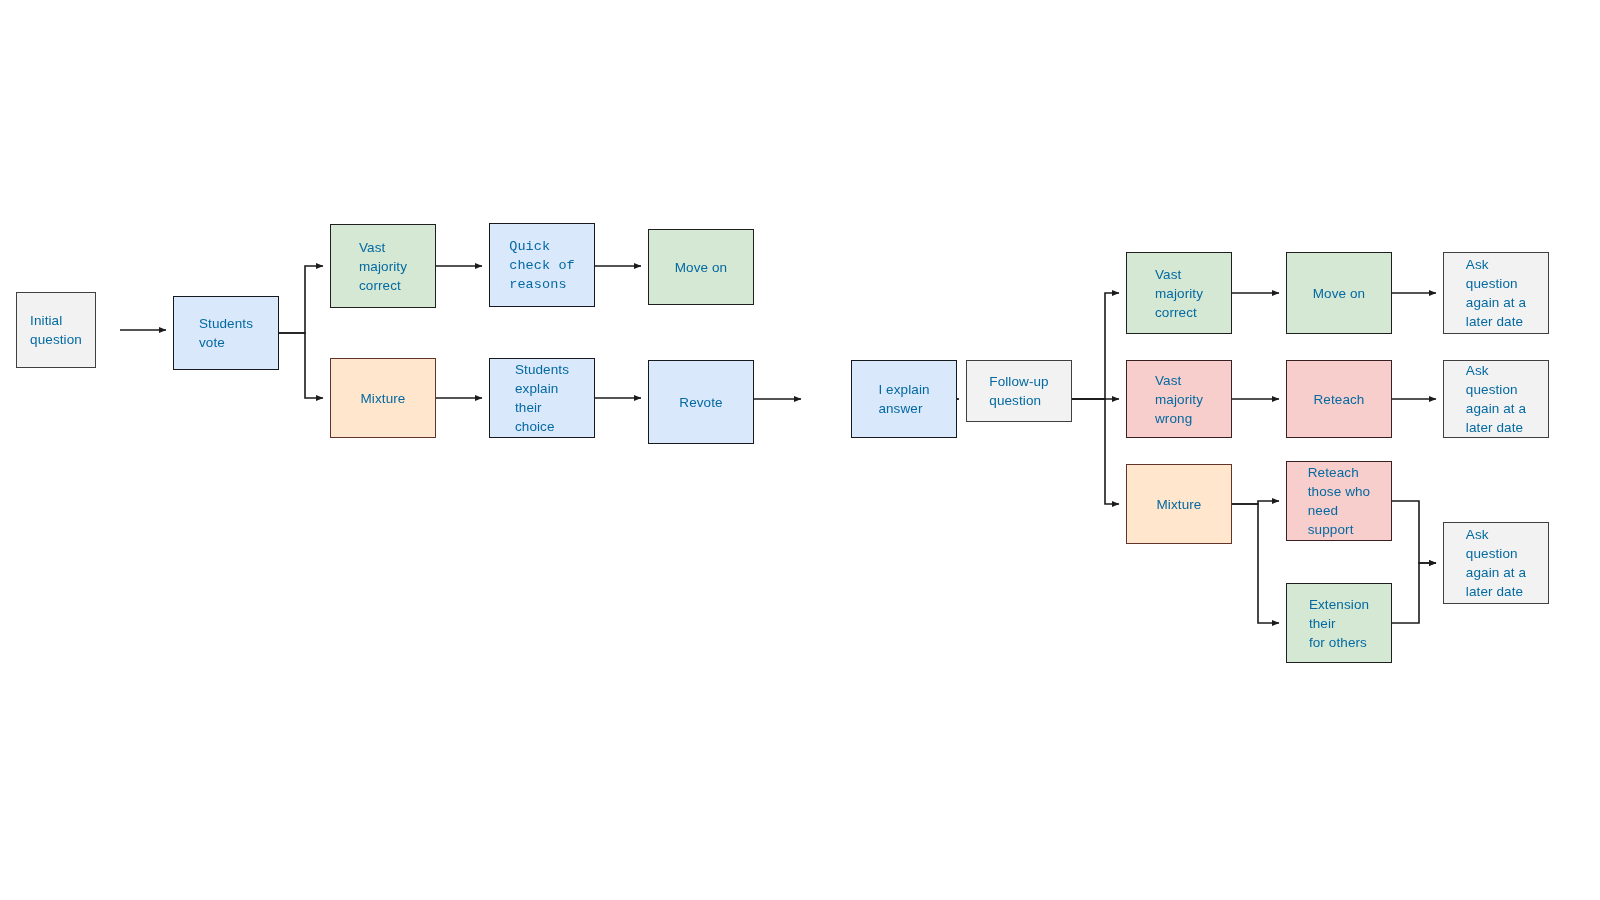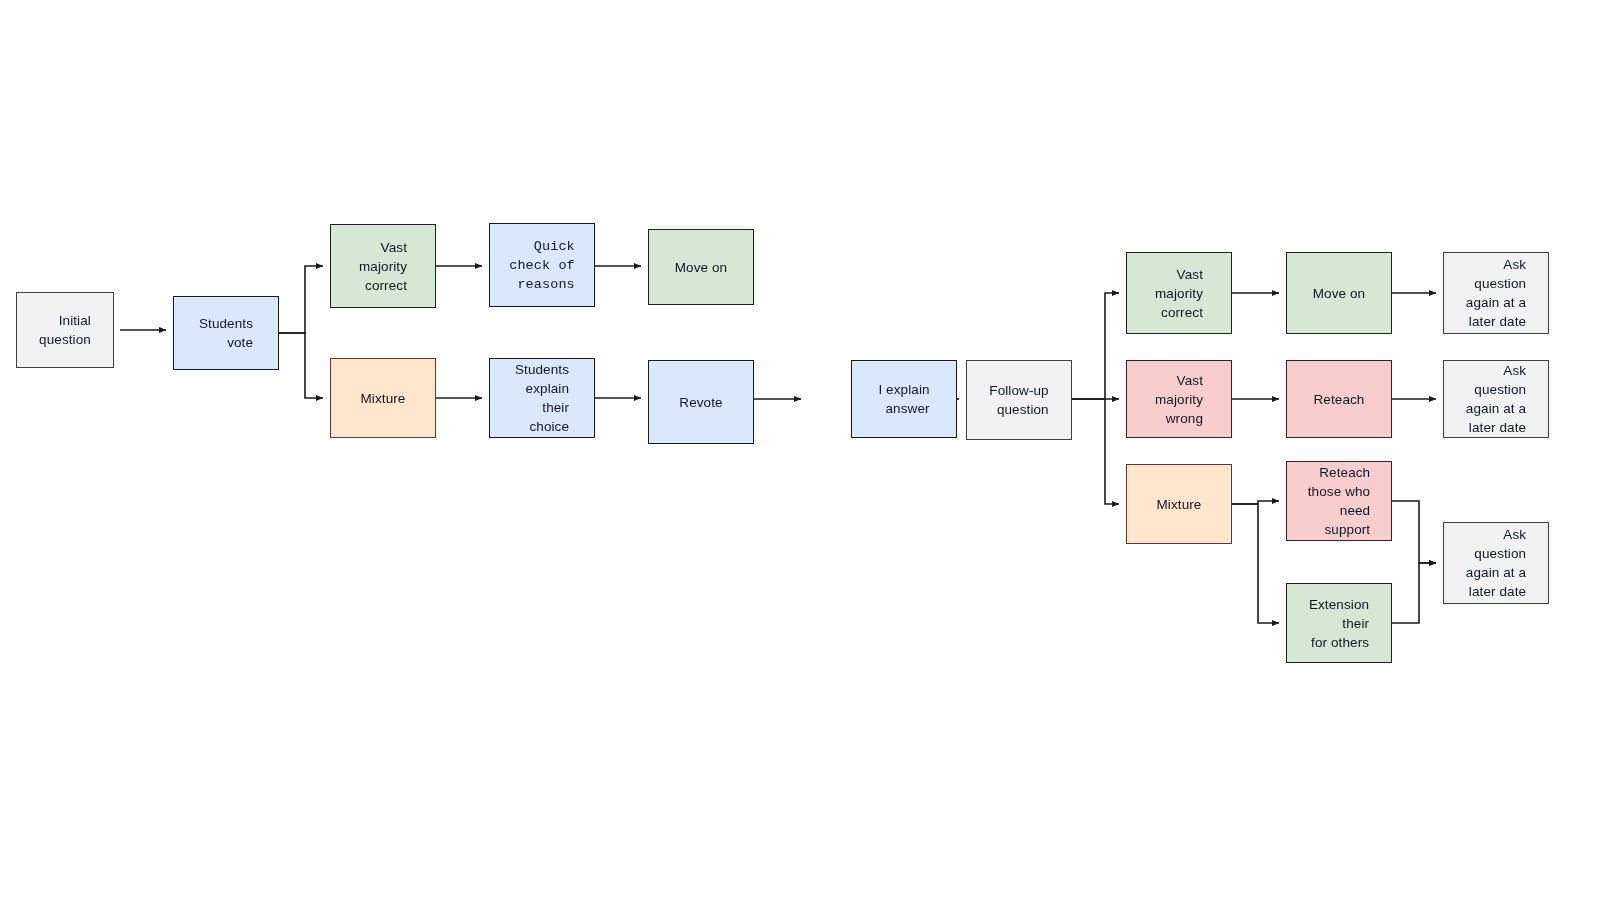--- a/index.html
+++ b/index.html
@@ -28,24 +28,24 @@
     width: 1600px;
     height: 900px;
     pointer-events: none;
   }
   .node {
     position: absolute;
     box-sizing: border-box;
     display: flex;
     align-items: center;
     justify-content: center;
-    text-align: right;
+    text-align: left;
     font-size: 13.5px;
     line-height: 19px;
-    color: #0f172a;
+    color: #0369a1;
     border: 1.6px solid #1b1b1b;
     padding: 2px 12px;
     white-space: pre-line;
     letter-spacing: 0.1px;
   }
   .fill-grey  { background: #f2f2f2; border-color: #40403f; }
   .fill-blue  { background: #dae8fc; border-color: #16191d; }
   .fill-green { background: #d5e8d4; border-color: #1f1f1f; }
   .fill-orange{ background: #ffe6cc; border-color: #61352a; }
   .fill-pink  { background: #f8cecc; border-color: #3b2023; }
@@ -78,40 +78,40 @@
         <path d="M1392,293 L1436,293" marker-end="url(#arrowhead)"></path>
         <path d="M1232,399 L1279,399" marker-end="url(#arrowhead)"></path>
         <path d="M1392,399 L1436,399" marker-end="url(#arrowhead)"></path>
         <path d="M1232,504 L1258,504 L1258,501 L1279,501" marker-end="url(#arrowhead)"></path>
         <path d="M1232,504 L1258,504 L1258,623 L1279,623" marker-end="url(#arrowhead)"></path>
         <path d="M1392,501 L1419,501 L1419,563 L1436,563" marker-end="url(#arrowhead)"></path>
         <path d="M1392,623 L1419,623 L1419,563 L1436,563" marker-end="url(#arrowhead)"></path>
       </g>
   </svg>
   <div id="node-layer">
-      <div class="node fill-grey" style="left: 16px; top: 292px; width: 98px; height: 76px;"><span class="label">Initial
+      <div class="node fill-grey" style="left: 16px; top: 292px; width: 80px; height: 76px;"><span class="label">Initial
 question</span></div>
       <div class="node fill-blue" style="left: 173px; top: 296px; width: 106px; height: 74px;"><span class="label">Students
 vote</span></div>
       <div class="node fill-green" style="left: 330px; top: 224px; width: 106px; height: 84px;"><span class="label">Vast
 majority
 correct</span></div>
       <div class="node fill-blue" style="left: 489px; top: 223px; width: 106px; height: 84px; font-family: Liberation Mono, monospace;"><span class="label">Quick
 check of
 reasons</span></div>
       <div class="node fill-green" style="left: 648px; top: 229px; width: 106px; height: 76px;"><span class="label">Move on</span></div>
       <div class="node fill-orange" style="left: 330px; top: 358px; width: 106px; height: 80px;"><span class="label">Mixture</span></div>
       <div class="node fill-blue" style="left: 489px; top: 358px; width: 106px; height: 80px;"><span class="label">Students
 explain
 their
 choice</span></div>
       <div class="node fill-blue" style="left: 648px; top: 360px; width: 106px; height: 84px;"><span class="label">Revote</span></div>
       <div class="node fill-blue" style="left: 851px; top: 360px; width: 106px; height: 78px;"><span class="label">I explain
 answer</span></div>
-      <div class="node fill-grey" style="left: 966px; top: 360px; width: 106px; height: 80px;"><span class="label">Follow-up
+      <div class="node fill-grey" style="left: 966px; top: 360px; width: 106px; height: 62px;"><span class="label">Follow-up
 question</span></div>
       <div class="node fill-green" style="left: 1126px; top: 252px; width: 106px; height: 82px;"><span class="label">Vast
 majority
 correct</span></div>
       <div class="node fill-green" style="left: 1286px; top: 252px; width: 106px; height: 82px;"><span class="label">Move on</span></div>
       <div class="node fill-grey" style="left: 1443px; top: 252px; width: 106px; height: 82px;"><span class="label">Ask
 question
 again at a
 later date</span></div>
       <div class="node fill-pink" style="left: 1126px; top: 360px; width: 106px; height: 78px;"><span class="label">Vast

